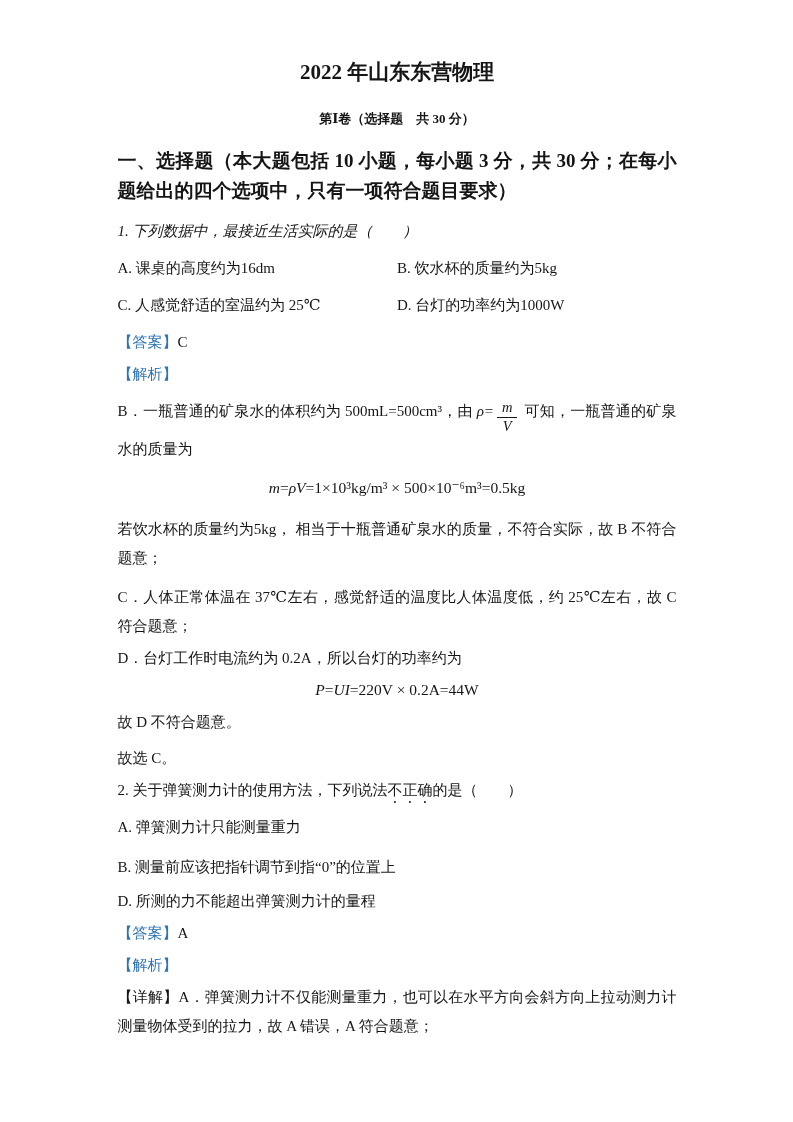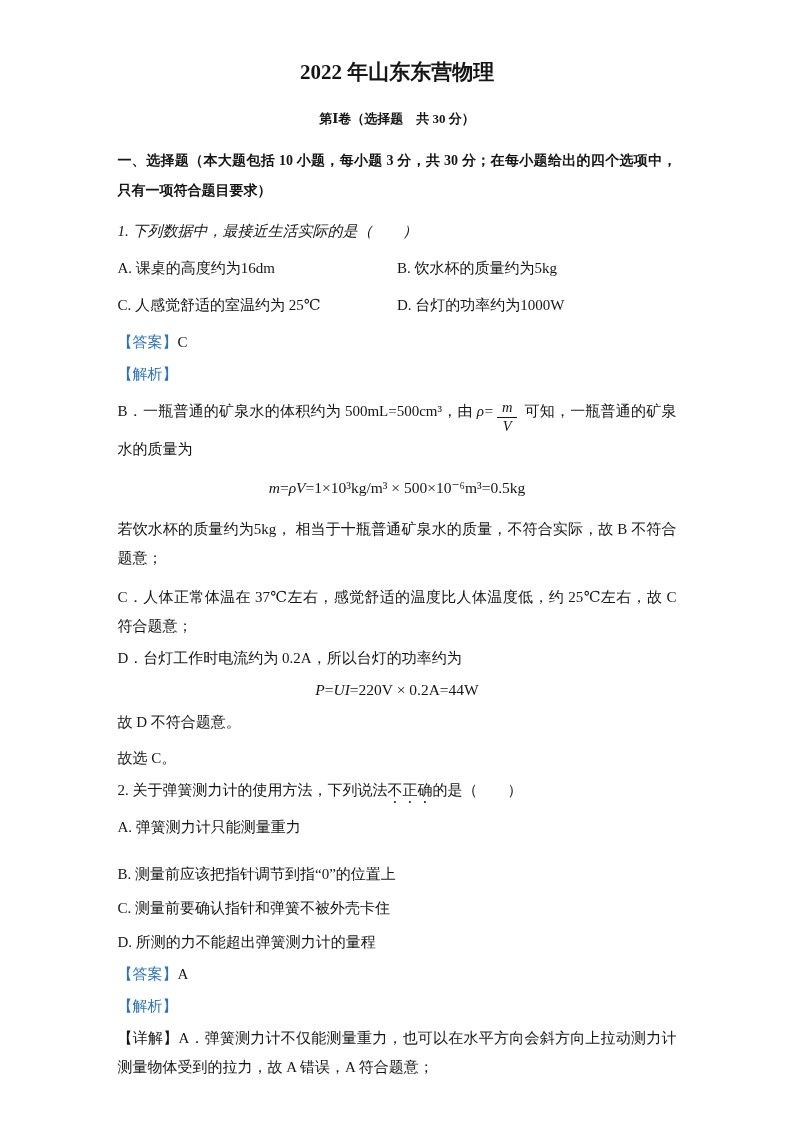--- a/index.html
+++ b/index.html
@@ -16,21 +16,21 @@
   }
   .doc-title {
     font-size:21px; font-weight:bold; text-align:center;
     line-height:28px; margin:2px 0 0;
   }
   .part-title {
     font-size:13px; font-weight:bold; text-align:center;
     line-height:24px; margin:21px 0 0;
   }
   .instructions {
-    font-size:14px; font-weight:bold; line-height:30px;
+    font-size:19px; font-weight:bold; line-height:30px;
     margin:15px 0 0; text-align:justify;
   }
   p.line {
     font-size:15px; line-height:29px; margin:8px 0 0;
     text-align:justify;
   }
   p.tight { margin-top:3px; }
   .opt-row { display:flex; font-size:15px; line-height:29px; margin:8px 0 0; }
   .opt-row .opt { width:50%; }
   .lbl-blue { color:#2E74B5; }
@@ -105,22 +105,21 @@
 
   <p class="line tight">故 D 不符合题意。</p>
 
   <p class="line" style="margin-top:7px;">故选 C。</p>
 
   <p class="line tight">
     <span>2. 关于弹簧测力计的使用方法，下列说法</span><span class="emph">不正确</span><span>的是（　　）</span>
   </p>
 
   <p class="line" style="margin-top:6px;">A. 弹簧测力计只能测量重力</p>
-  <p class="line" style="margin-top:18px;">B. 测量前应该把指针调节到指“0”的位置上</p>
-  <p class="line" style="margin-top:5px;">C. 测量前要确认指针和弹簧不被外壳卡住</p>
+  <p class="line" style="margin-top:11px;">B. 测量前应该把指针调节到指“0”的位置上</p>
   <p class="line" style="margin-top:5px;">D. 所测的力不能超出弹簧测力计的量程</p>
 
   <p class="line tight">
     <span class="lbl-blue">【答案】</span><span>A</span>
   </p>
 
   <p class="line tight">
     <span class="lbl-blue">【解析】</span>
   </p>
 

